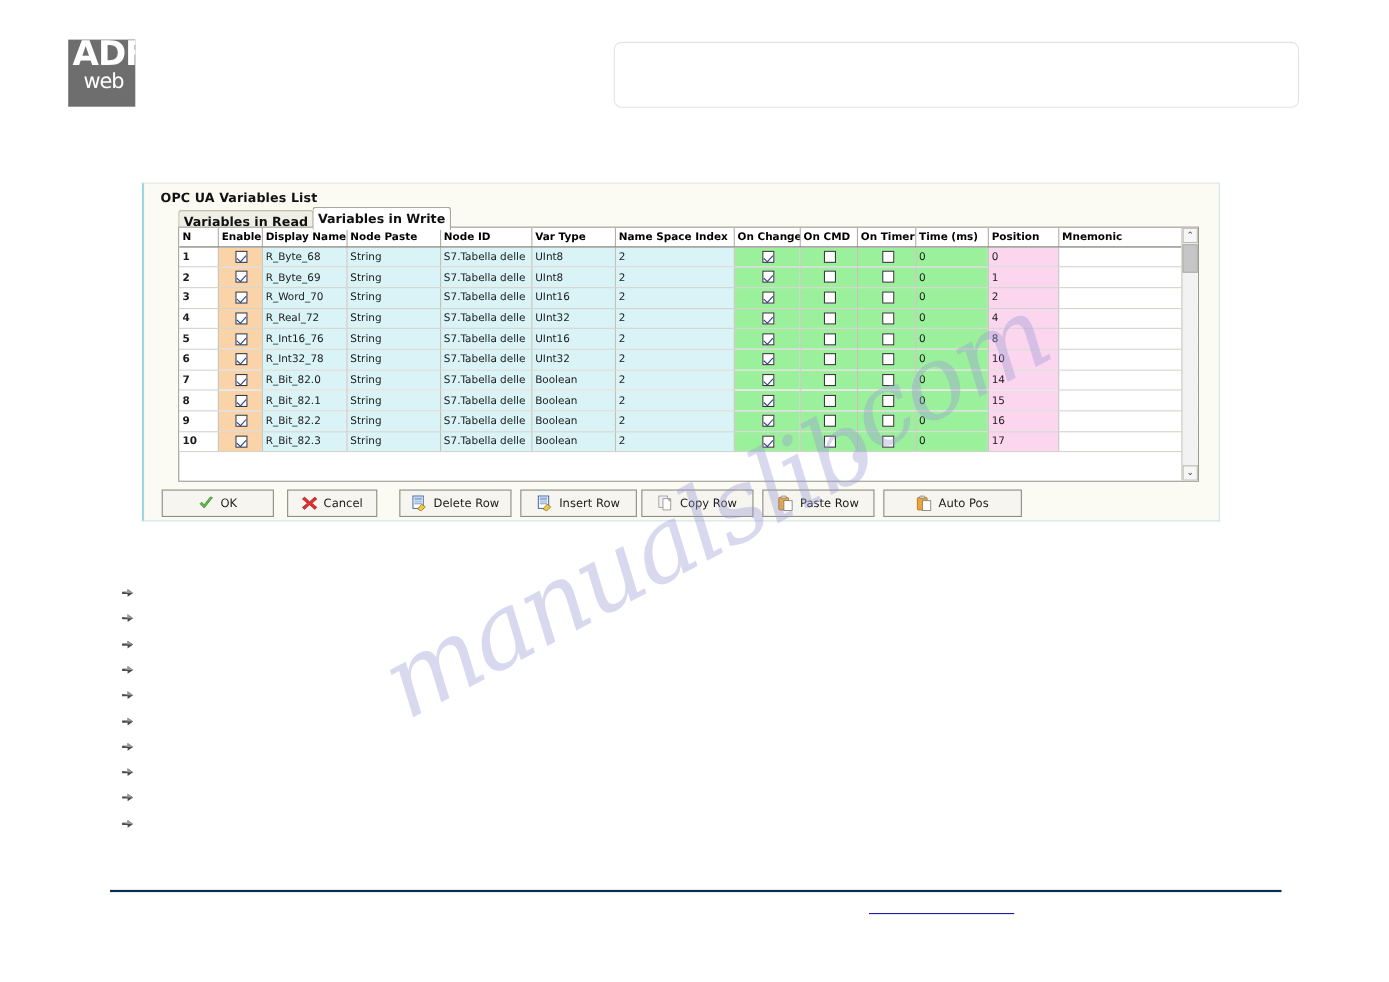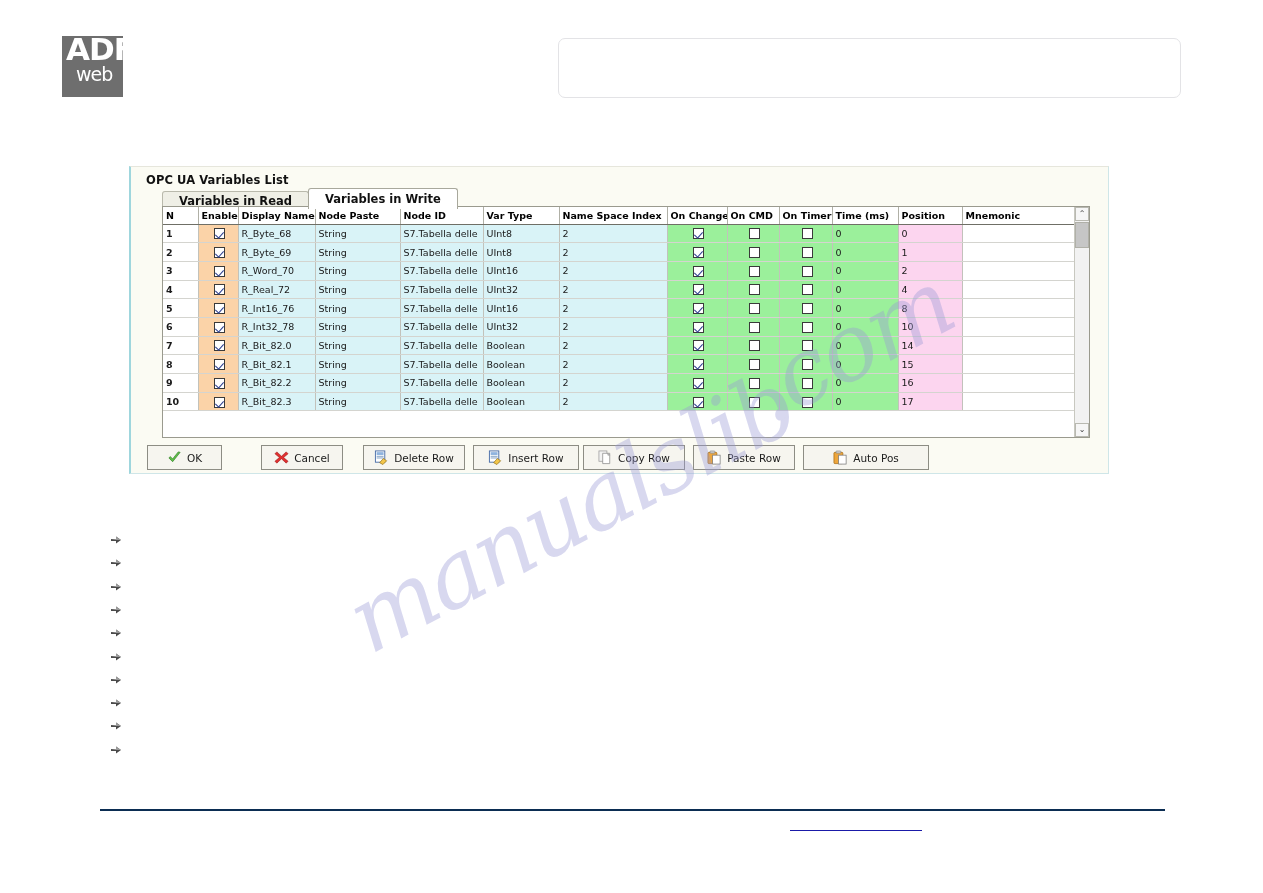--- a/index.html
+++ b/index.html
@@ -68,21 +68,21 @@
   }
 
   
   .tabbar{
     position:absolute;left:31px;top:21px;
     height:18px;
   }
   .tab{
     display:inline-block;
     height:18px;line-height:18px;
-    padding:0 16px;
+    padding:0 4px;
     font-size:11.5px;font-weight:bold;color:#111111;
     font-family:"DejaVu Sans", sans-serif;
     background:#efefe6;
     border:1px solid #b9b9ac;
     border-bottom:none;
     border-top-left-radius:3px;border-top-right-radius:3px;
     box-sizing:border-box;
     vertical-align:bottom;
     cursor:default;
     white-space:nowrap;
@@ -465,21 +465,21 @@
 
     <div class="vscroll">
       <div class="sbtn up">⌃</div>
       <div class="thumb"></div>
       <div class="sbtn down">⌄</div>
     </div>
   </div>
 
   <div class="btnbar">
 
-    <div class="btn" style="left:0px;width:75px;">
+    <div class="btn" style="left:0px;width:102px;">
       <span class="ico">
         <svg viewBox="0 0 16 16" width="15" height="15">
           <path d="M2 8.5 L6 12.5 L14 2.5 L12 2 L6 9.5 L3.5 7 Z" fill="#5fbf47" stroke="#2e7d23" stroke-width=".7" stroke-linejoin="round"></path>
         </svg>
       </span>
       <span class="lbl">OK</span>
     </div>
 
     <div class="btn" style="left:114px;width:82px;">
       <span class="ico">

